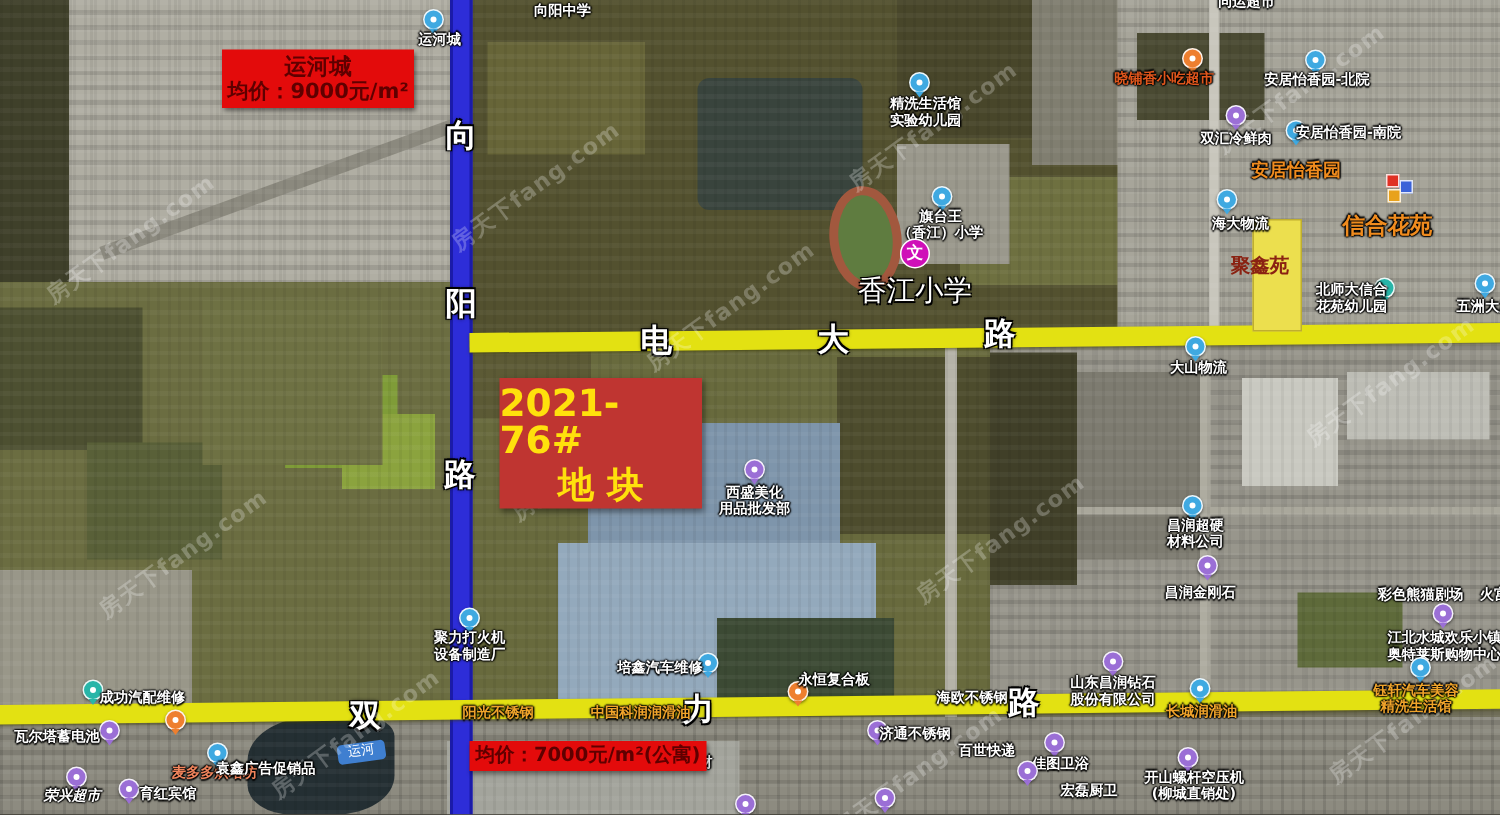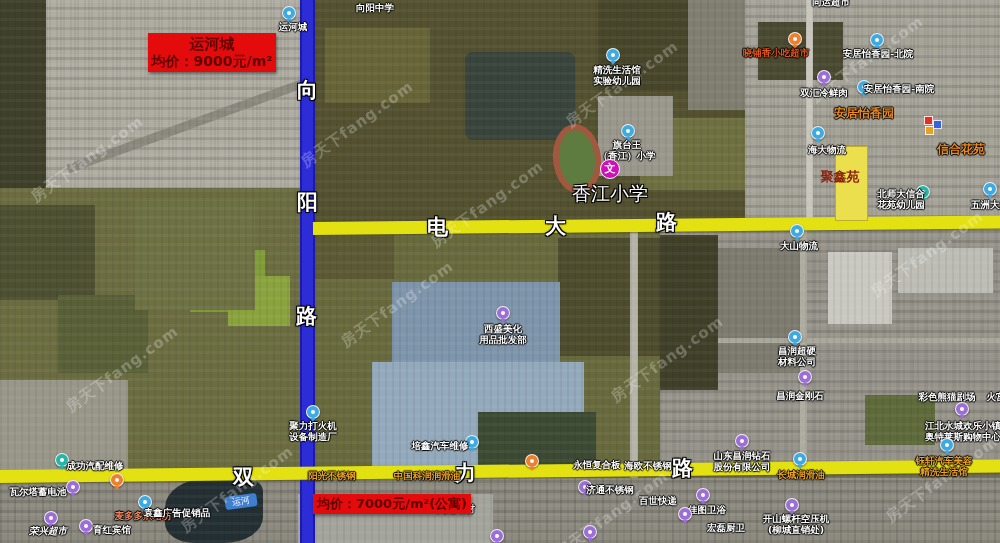--- a/index.html
+++ b/index.html
@@ -165,21 +165,21 @@
       <div class="poi-label" style="left: 824px; top: 87px;">
         <div>双汇冷鲜肉</div>
       </div>
       <span class="pin" style="--c: #3fa9e1; left: 864px; top: 87px;"></span>
       <div class="poi-label" style="left: 899px; top: 83px;">
         <div>安居怡香园-南院</div>
       </div>
       <div class="poi-label" style="left: 864px; top: 106px; color: rgb(239, 139, 30); font-size: 12px;">
         <div>安居怡香园</div>
       </div>
-      <div class="poi-label" style="left: 961px; top: 142px; color: rgb(239, 139, 30); font-size: 12px;">
+      <div class="poi-label" style="left: 925px; top: 142px; color: rgb(239, 139, 30); font-size: 15px;">
         <div>信合花苑</div>
       </div>
       <span class="pin" style="--c: #3fa9e1; left: 818px; top: 133px;"></span>
       <div class="poi-label" style="left: 827px; top: 144px;">
         <div>海大物流</div>
       </div>
       <span class="pin" style="--c: #28b5a8; left: 923px; top: 192px;"></span>
       <div class="poi-label" style="left: 901px; top: 188px;">
         <div>北师大信合</div>
         <div>花苑幼儿园</div>
@@ -279,21 +279,21 @@
       <div class="poi-label" style="left: 440px; top: 440px;">
         <div>培鑫汽车维修</div>
       </div>
       <div class="poi-label" style="left: 332px; top: 470px; color: rgb(239, 163, 42);">
         <div>阳光不锈钢</div>
       </div>
       <div class="poi-label" style="left: 427px; top: 470px; color: rgb(239, 163, 42);">
         <div>中国科润润滑油</div>
       </div>
       <span class="pin" style="--c: #ee7f2f; left: 532px; top: 461px;"></span>
-      <div class="poi-label" style="left: 556px; top: 459px; margin-left: 41px;">
+      <div class="poi-label" style="left: 556px; top: 448px;">
         <div>永恒复合板</div>
       </div>
       <div class="poi-label" style="left: 648px; top: 460px;">
         <div>海欧不锈钢</div>
       </div>
       <span class="pin" style="--c: #3fa9e1; left: 432px; top: 502px;"></span>
       <div class="poi-label" style="left: 456px; top: 503px;">
         <div>奥达铝材</div>
       </div>
       <span class="pin" style="--c: #9b6fd6; left: 503px; top: 313px;"></span>
@@ -314,20 +314,24 @@
       <span class="pin" style="--c: #9b6fd6; left: 497px; top: 536px;"></span>
       <span class="pin" style="--c: #9b6fd6; left: 590px; top: 532px;"></span>
       <span class="sq" style="left: 924px; top: 116px; background: rgb(224, 48, 36);"></span>
       <span class="sq" style="left: 933px; top: 120px; background: rgb(58, 98, 216);"></span>
       <span class="sq" style="left: 925px; top: 126px; background: rgb(232, 162, 28);"></span>
     </div>
 
   <div class="school-icon">文</div>
   <div class="school-big">香江小学</div>
 
+  <div class="parcel">
+    <div class="parcel-code">2021-76#</div>
+    <div class="parcel-label">地块</div>
+  </div>
 
   <div class="price-label" style="left:148px;top:33px;width:122px;">
     <div class="pl-title">运河城</div>
     <div class="pl-price">均价：9000元/m²</div>
   </div>
 
   <div class="price-label" style="left:313px;top:494px;width:152px;">
     <div class="pl-price" style="font-size:13px;">均价：7000元/m²(公寓)</div>
   </div>
 

